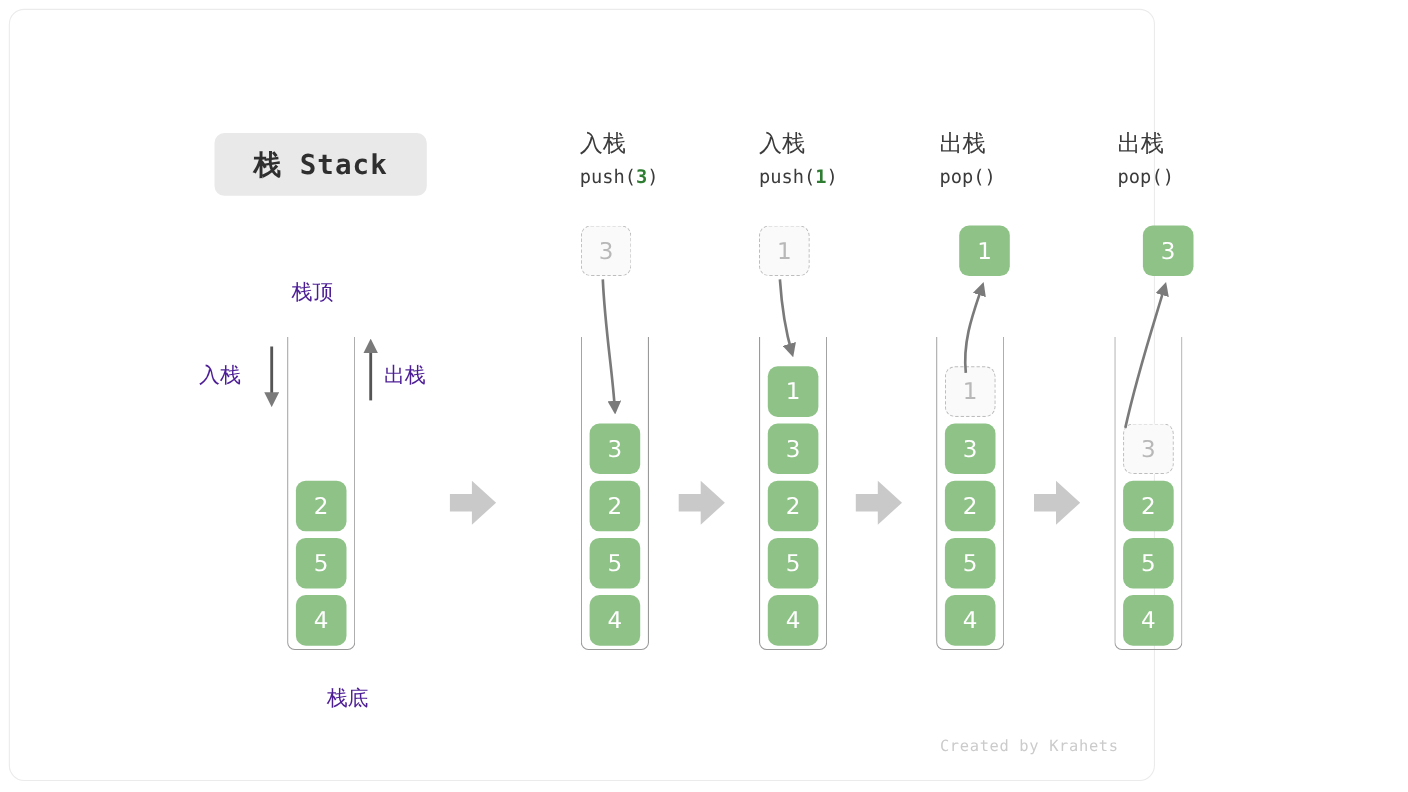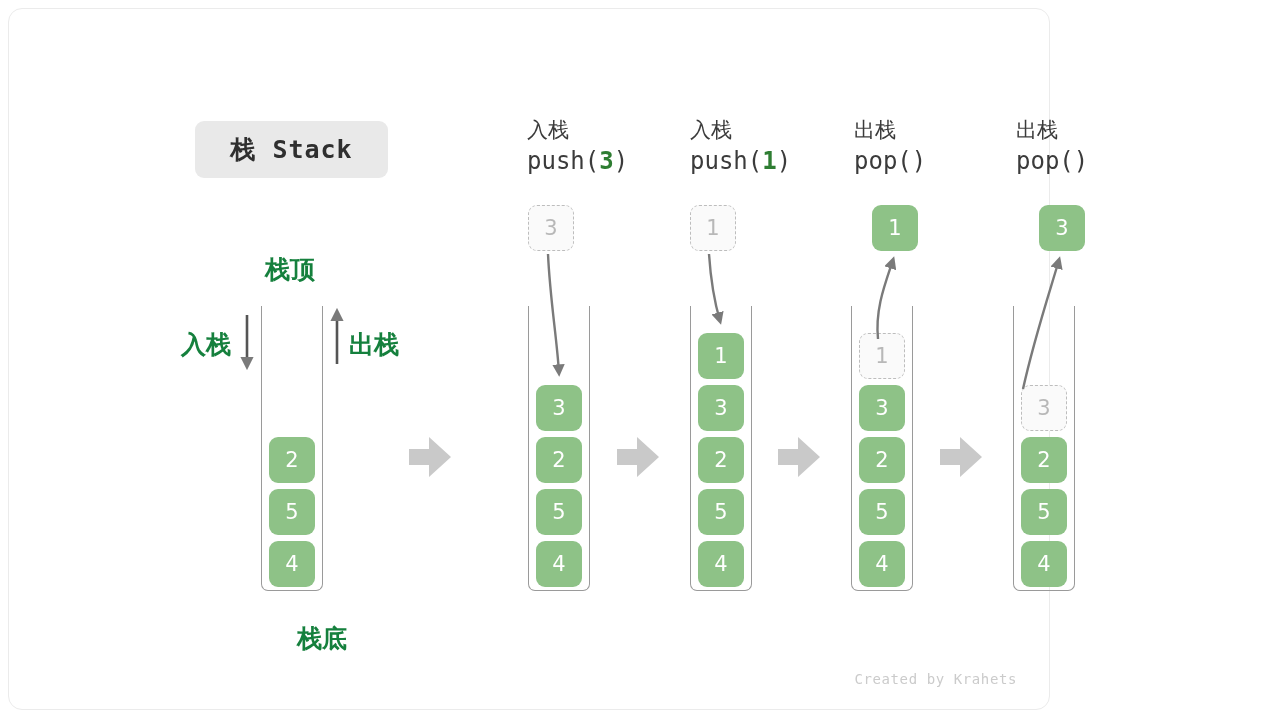--- a/index.html
+++ b/index.html
@@ -40,23 +40,23 @@
     color: #2f2f2f;
     font-size: 25px;
     font-weight: bold;
     letter-spacing: 1px;
     font-family: "DejaVu Sans Mono", "Liberation Mono", monospace;
   }
 
   
   .lbl {
     position: absolute;
-    color: #15803d;
-    font-size: 25px;
-    font-weight: bold;
+    color: #4c1d95;
+    font-size: 19px;
+    font-weight: normal;
     white-space: nowrap;
     font-family: "DejaVu Sans", "Liberation Sans", sans-serif;
   }
   .lbl-top { left: 256px; top: 244px; }
   .lbl-bottom { left: 256px; top: 613px; margin-left: 32px; }
   .lbl-in { left: 172px; top: 319px; }
   .lbl-out { left: 340px; top: 319px; }
 
   
   .col-head {
@@ -66,21 +66,21 @@
   }
   .col-head .cn {
     display: block;
     font-size: 21px;
     font-family: "DejaVu Sans", "Liberation Sans", sans-serif;
     line-height: 30px;
     color: #3b3b3b;
   }
   .col-head .code {
     display: block;
-    font-size: 24px;
+    font-size: 17px;
     line-height: 32px;
     font-family: "DejaVu Sans Mono", "Liberation Mono", monospace;
     color: #3b3b3b;
   }
   .col-head .code .arg {
     color: #2e7d32;
     font-weight: bold;
   }
 
   

